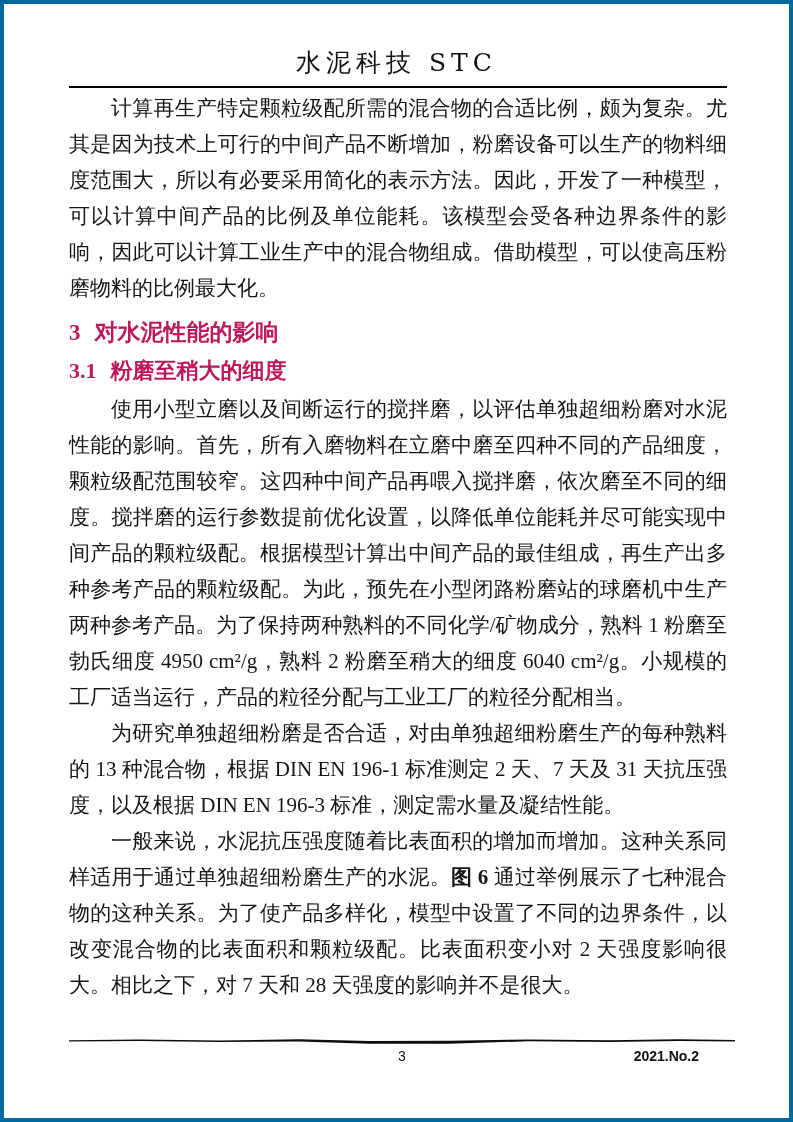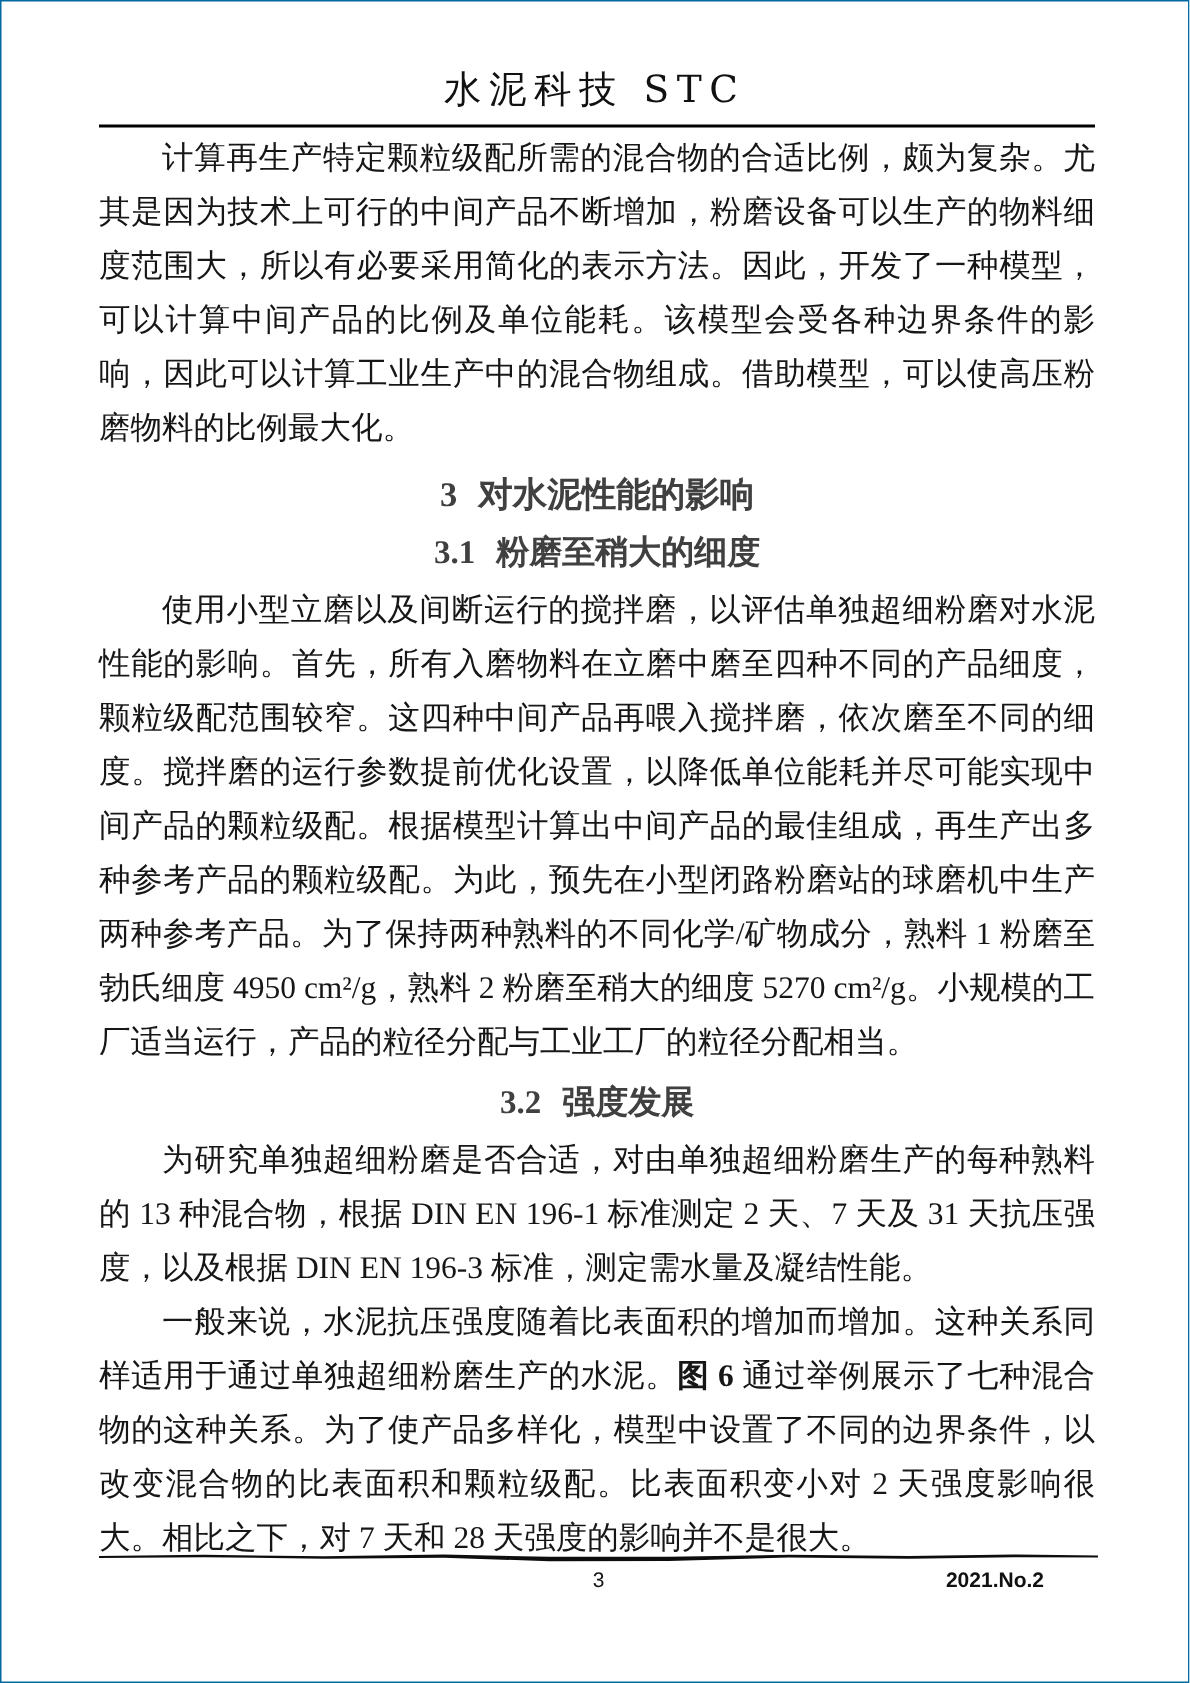--- a/index.html
+++ b/index.html
@@ -9,21 +9,21 @@
     height: 1122px;
     background: #f2f2f2;
     overflow: hidden;
   }
   .page {
     position: relative;
     width: 793px;
     height: 1122px;
     background: #ffffff;
     box-sizing: border-box;
-    border: 1px solid #0369a1;
+    border: 4px solid #0369a1;
     font-family: "Liberation Serif", "DejaVu Serif", serif;
     color: #161616;
   }
   .journal-title {
     margin-top: 42px;
     text-align: center;
     font-family: "DejaVu Serif", serif;
     font-size: 25px;
     letter-spacing: 5px;
     font-weight: 500;
@@ -42,22 +42,22 @@
   }
   .content p {
     margin: 0;
   }
   .content p.indent {
     text-indent: 2em;
   }
   .sec-heading {
     font-family: "Liberation Sans", "DejaVu Sans", sans-serif;
     font-weight: bold;
-    color: #404040;
-    text-align: center;
+    color: #be185d;
+    text-align: left;
     text-indent: 0;
   }
   .sec-heading.level1 {
     font-size: 23px;
     line-height: 30px;
     margin: 11px 0 5px 0;
   }
   .sec-heading.level2 {
     font-size: 22px;
     line-height: 29px;
@@ -116,25 +116,22 @@
     <p class="indent">计算再生产特定颗粒级配所需的混合物的合适比例，颇为复杂。尤其是因为技术上可行的中间产品不断增加，粉磨设备可以生产的物料细度范围大，所以有必要采用简化的表示方法。因此，开发了一种模型，可以计算中间产品的比例及单位能耗。该模型会受各种边界条件的影响，因此可以计算工业生产中的混合物组成。借助模型，可以使高压粉磨物料的比例最大化。</p>
 
     <div class="sec-heading level1">
       <span class="sec-number">3</span><span>对水泥性能的影响</span>
     </div>
 
     <div class="sec-heading level2">
       <span class="sec-number">3.1</span><span>粉磨至稍大的细度</span>
     </div>
 
-    <p class="indent">使用小型立磨以及间断运行的搅拌磨，以评估单独超细粉磨对水泥性能的影响。首先，所有入磨物料在立磨中磨至四种不同的产品细度，颗粒级配范围较窄。这四种中间产品再喂入搅拌磨，依次磨至不同的细度。搅拌磨的运行参数提前优化设置，以降低单位能耗并尽可能实现中间产品的颗粒级配。根据模型计算出中间产品的最佳组成，再生产出多种参考产品的颗粒级配。为此，预先在小型闭路粉磨站的球磨机中生产两种参考产品。为了保持两种熟料的不同化学/矿物成分，熟料 1 粉磨至勃氏细度 4950 cm²/g，熟料 2 粉磨至稍大的细度 5270 cm²/g。小规模的工厂适当运行，产品的粒径分配与工业工厂的粒径分配相当。</p>
+    <p class="indent">使用小型立磨以及间断运行的搅拌磨，以评估单独超细粉磨对水泥性能的影响。首先，所有入磨物料在立磨中磨至四种不同的产品细度，颗粒级配范围较窄。这四种中间产品再喂入搅拌磨，依次磨至不同的细度。搅拌磨的运行参数提前优化设置，以降低单位能耗并尽可能实现中间产品的颗粒级配。根据模型计算出中间产品的最佳组成，再生产出多种参考产品的颗粒级配。为此，预先在小型闭路粉磨站的球磨机中生产两种参考产品。为了保持两种熟料的不同化学/矿物成分，熟料 1 粉磨至勃氏细度 4950 cm²/g，熟料 2 粉磨至稍大的细度 6040 cm²/g。小规模的工厂适当运行，产品的粒径分配与工业工厂的粒径分配相当。</p>
 
-    <div class="sec-heading level2">
-      <span class="sec-number">3.2</span><span>强度发展</span>
-    </div>
 
     <p class="indent">为研究单独超细粉磨是否合适，对由单独超细粉磨生产的每种熟料的 13 种混合物，根据 DIN EN 196-1 标准测定 2 天、7 天及 31 天抗压强度，以及根据 DIN EN 196-3 标准，测定需水量及凝结性能。</p>
 
     <p class="indent"><span>一般来说，水泥抗压强度随着比表面积的增加而增加。这种关系同样适用于通过单独超细粉磨生产的水泥。</span><span class="fig-ref">图 6</span><span> 通过举例展示了七种混合物的这种关系。为了使产品多样化，模型中设置了不同的边界条件，以改变混合物的比表面积和颗粒级配。比表面积变小对 2 天强度影响很大。相比之下，对 7 天和 28 天强度的影响并不是很大。</span></p>
 
   </div>
 
   <div class="footer">
     <div class="footer-rule">
       <svg viewBox="0 0 666 8" preserveAspectRatio="none" aria-hidden="true">

